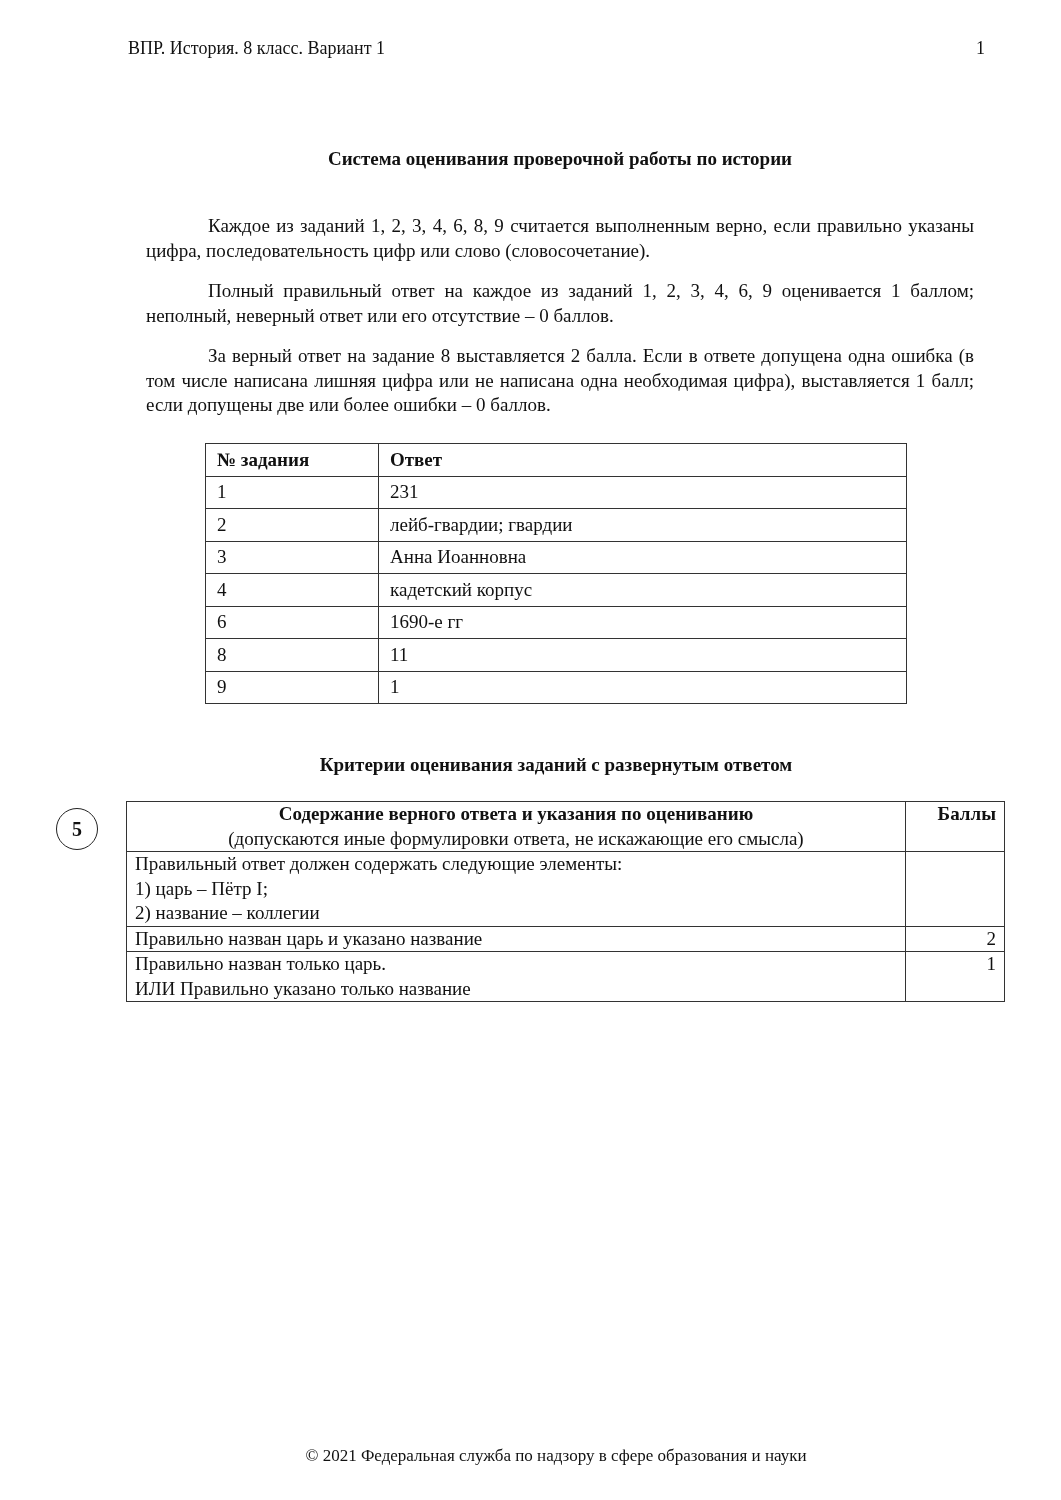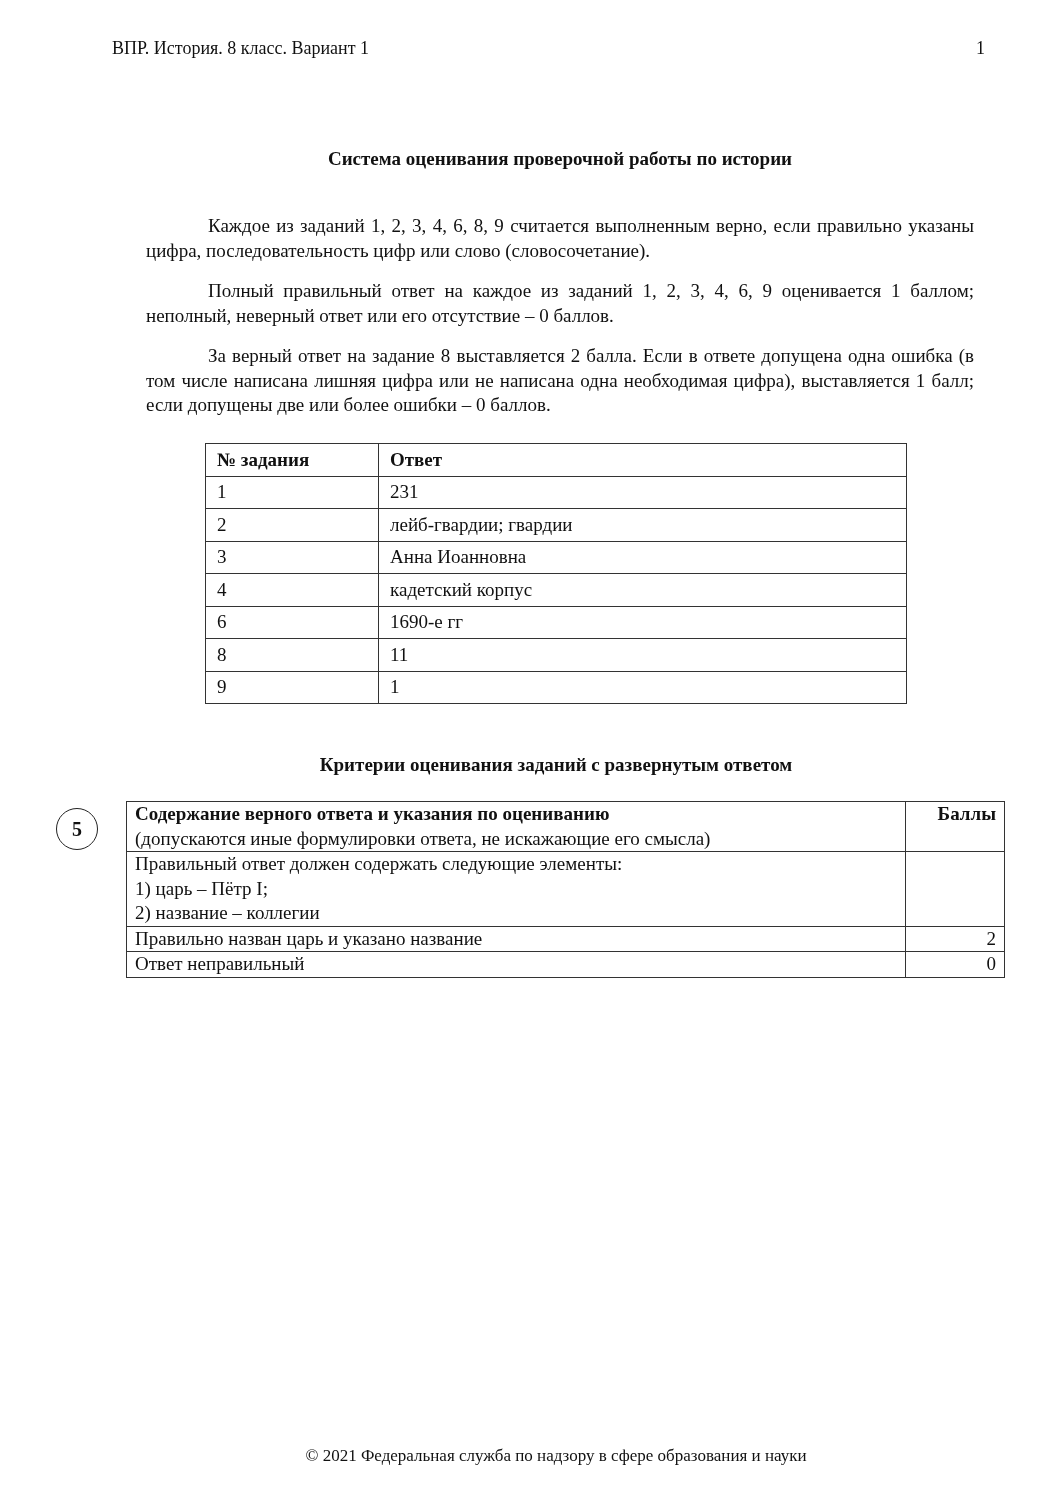--- a/index.html
+++ b/index.html
@@ -1,39 +1,39 @@
 <!DOCTYPE html>
 <html><head>
   <meta charset="utf-8">
   <style>
     html, body { margin: 0; padding: 0; background: #ffffff; }
     body {
       width: 1061px; height: 1500px; position: relative; overflow: hidden;
       font-family: "Liberation Serif", serif; color: #111; font-size: 19px;
     }
-    .hdr-left { position: absolute; left: 112px; top: 38px; font-size: 18px; }
+    .hdr-left { position: absolute; left: 128px; top: 38px; font-size: 18px; }
     .hdr-right { position: absolute; left: 976px; top: 38px; font-size: 18px; }
     .title1 { position: absolute; left: 0; width: 1120px; top: 148px; text-align: center; font-weight: bold; font-size: 19px; }
     .paras { position: absolute; left: 130px; width: 860px; top: 198px; line-height: 24.5px; text-align: justify; }
     .paras p { margin: 16px; text-indent: 62px; }
     table { border-collapse: collapse; }
     .ans { position: absolute; left: 205px; top: 443px; width: 702px; padding-left: 20px; }
     .ans td, .ans th { border: 1px solid #333; height: 31.5px; padding: 0 11px; text-align: left; font-size: 19px; }
     .ans th { font-weight: bold; }
     .ans .c1 { width: 150px; }
     .title2 { position: absolute; left: 0; width: 1112px; top: 754px; text-align: center; font-weight: bold; font-size: 19px; }
     .circle {
       position: absolute; left: 56px; top: 808px; width: 40px; height: 40px;
       border: 1.5px solid #222; border-radius: 50%; text-align: center; line-height: 40px;
       font-weight: bold; font-size: 20px;
     }
     .crit { position: absolute; left: 126px; top: 801px; width: 879px; }
     .crit td { border: 1px solid #333; padding: 0 8px; vertical-align: top; line-height: 24.5px; font-size: 19px; }
     .crit .pts { width: 82px; text-align: right; }
-    .crit .hdr-cell { }
+    .crit .hdr-cell { text-align: center; }
     .bold { font-weight: bold; }
     .u { }
     .ital { font-style: italic; text-align: right; }
     .footer { position: absolute; left: 0; width: 1112px; top: 1446px; text-align: center; font-size: 17px; }
   </style>
 </head>
 <body>
 
 <div class="hdr-left">ВПР. История. 8 класс. Вариант 1</div>
 <div class="hdr-right">1</div>
@@ -104,19 +104,22 @@
       <div><span>1) </span><span class="u">царь</span><span> – Пётр I;</span></div>
       <div><span>2) </span><span class="u">название</span><span> – коллегии</span></div>
     </td>
     <td class="pts"></td>
   </tr>
   <tr>
     <td>Правильно назван царь и указано название</td>
     <td class="pts">2</td>
   </tr>
   <tr>
-    <td>Ответ неправильный</td>
-    <td class="pts">0</td>
+    <td>
+      <div>Правильно назван только царь.</div>
+      <div>ИЛИ Правильно указано только название</div>
+    </td>
+    <td class="pts">1</td>
   </tr>
 </tbody>
   </table>
 
 <div class="footer">© 2021 Федеральная служба по надзору в сфере образования и науки</div>
 
 </body></html>

